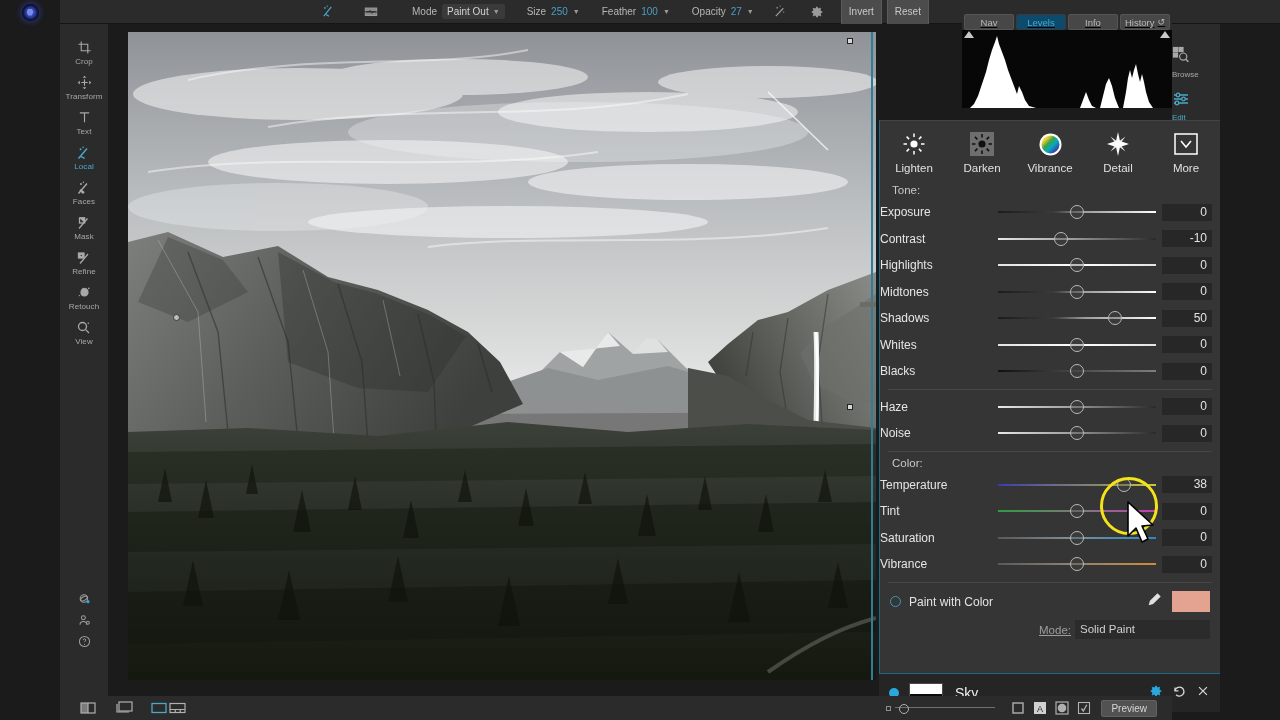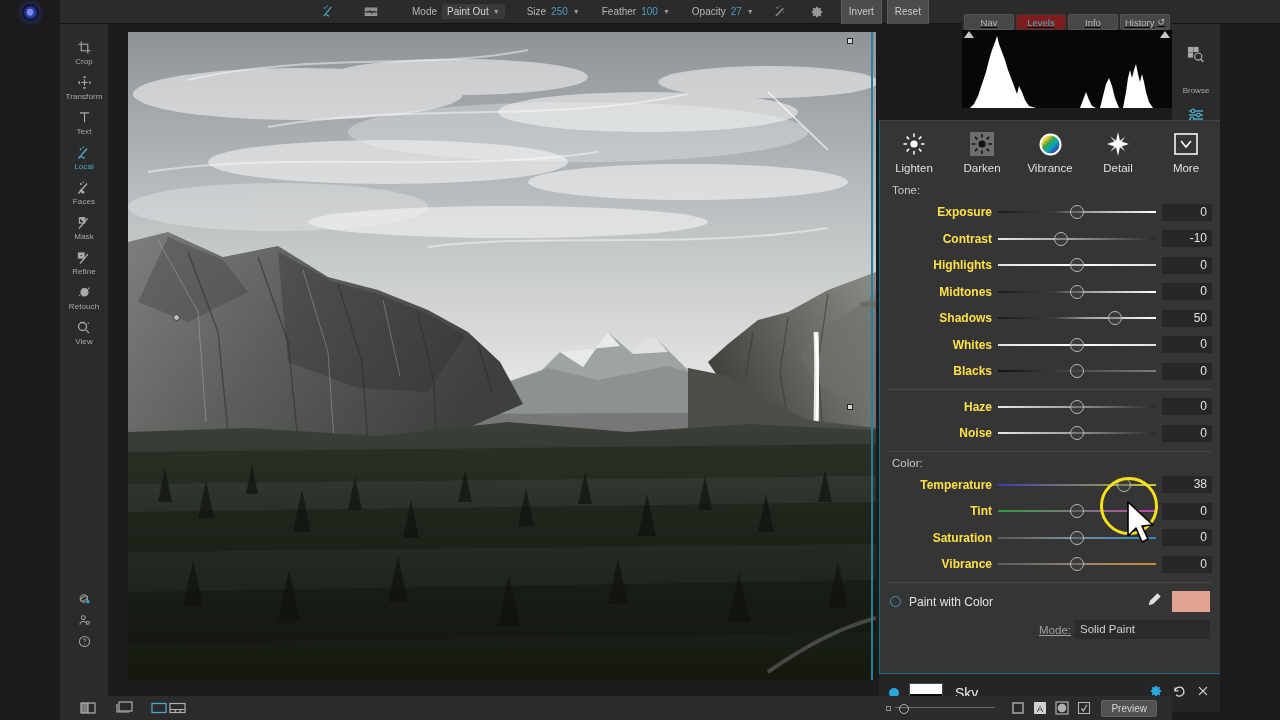--- a/index.html
+++ b/index.html
@@ -98,40 +98,40 @@
     background: #bdbdbd; border: 1px solid #3a3a3a;
   }
 
   
   .rightrail {
     position: absolute; left: 1172px; top: 24px; width: 48px; height: 672px;
     background: #2b2b2b;
   }
   .rr-item {
     width: 48px; padding: 8px 0 4px;
-    display: flex; flex-direction: column; align-items: center; gap: 18px;
+    display: flex; flex-direction: column; gap: 2px;
     color: #a8a8a8;
   }
   .rr-item.active { color: #4aa8c8; }
   .rr-item .rr-lbl { font-size: 8px; }
 
   
   .levels {
     position: absolute; left: 962px; top: 12px; width: 210px; height: 96px;
     background: #2b2b2b;
     text-decoration: underline;
   }
   .lv-tabs { display: flex; height: 18px; padding: 2px 2px 0; gap: 2px; }
   .lv-tab {
     flex: 1; font-size: 9.5px; color: #b8b8b8;
     background: #474747; border-radius: 2px;
     display: flex; align-items: center; justify-content: center; gap: 3px;
     border: 1px solid #555;
   }
-  .lv-tab.active { background: #7f1d1d; color: #4aa8c8; border-color: #3a3a3a; }
+  .lv-tab.active { background: #0c4a6e; color: #4aa8c8; border-color: #3a3a3a; }
   .histo {
     position: absolute; left: 0; top: 18px; width: 210px; height: 78px;
     background: #0b0b0b; overflow: hidden;
   }
   .histo .tri {
     position: absolute; top: 1px; width: 0; height: 0;
     border-left: 5px solid transparent; border-right: 5px solid transparent;
     border-bottom: 7px solid #c9c9c9;
   }
 
@@ -148,22 +148,22 @@
   .adj-head-item {
     display: flex; flex-direction: column; align-items: center; gap: 3px;
     color: #e0e0e0; width: 64px;
   }
   .adj-head-item .ah-ico { height: 30px; display: flex; align-items: center; justify-content: center; }
   .adj-head-item .ah-lbl { font-size: 11.5px; }
   .sec-label { color: #c8c8c8; font-size: 11.5px; padding: 1px 0 3px 12px; }
 
   .srow { display: flex; align-items: center; height: 26.5px; padding-right: 8px; }
   .srow .s-lbl {
-    width: 118px; text-align: right; color: #fde047; font-size: 12px;
-    padding-right: 6px; flex: none; font-weight: bold;
+    width: 118px; color: #e5e5e5; font-size: 12px;
+    padding-right: 6px; flex: none;
   }
   .s-track {
     position: relative; flex: 1; height: 20px;
   }
   .s-line {
     position: absolute; top: 9px; left: 0; right: 0; height: 2px;
   }
   .s-knob {
     position: absolute; top: 3px; width: 14px; height: 14px; border-radius: 50%;
     border: 1.5px solid #b9b9b9; background: rgba(70,70,70,.35);

